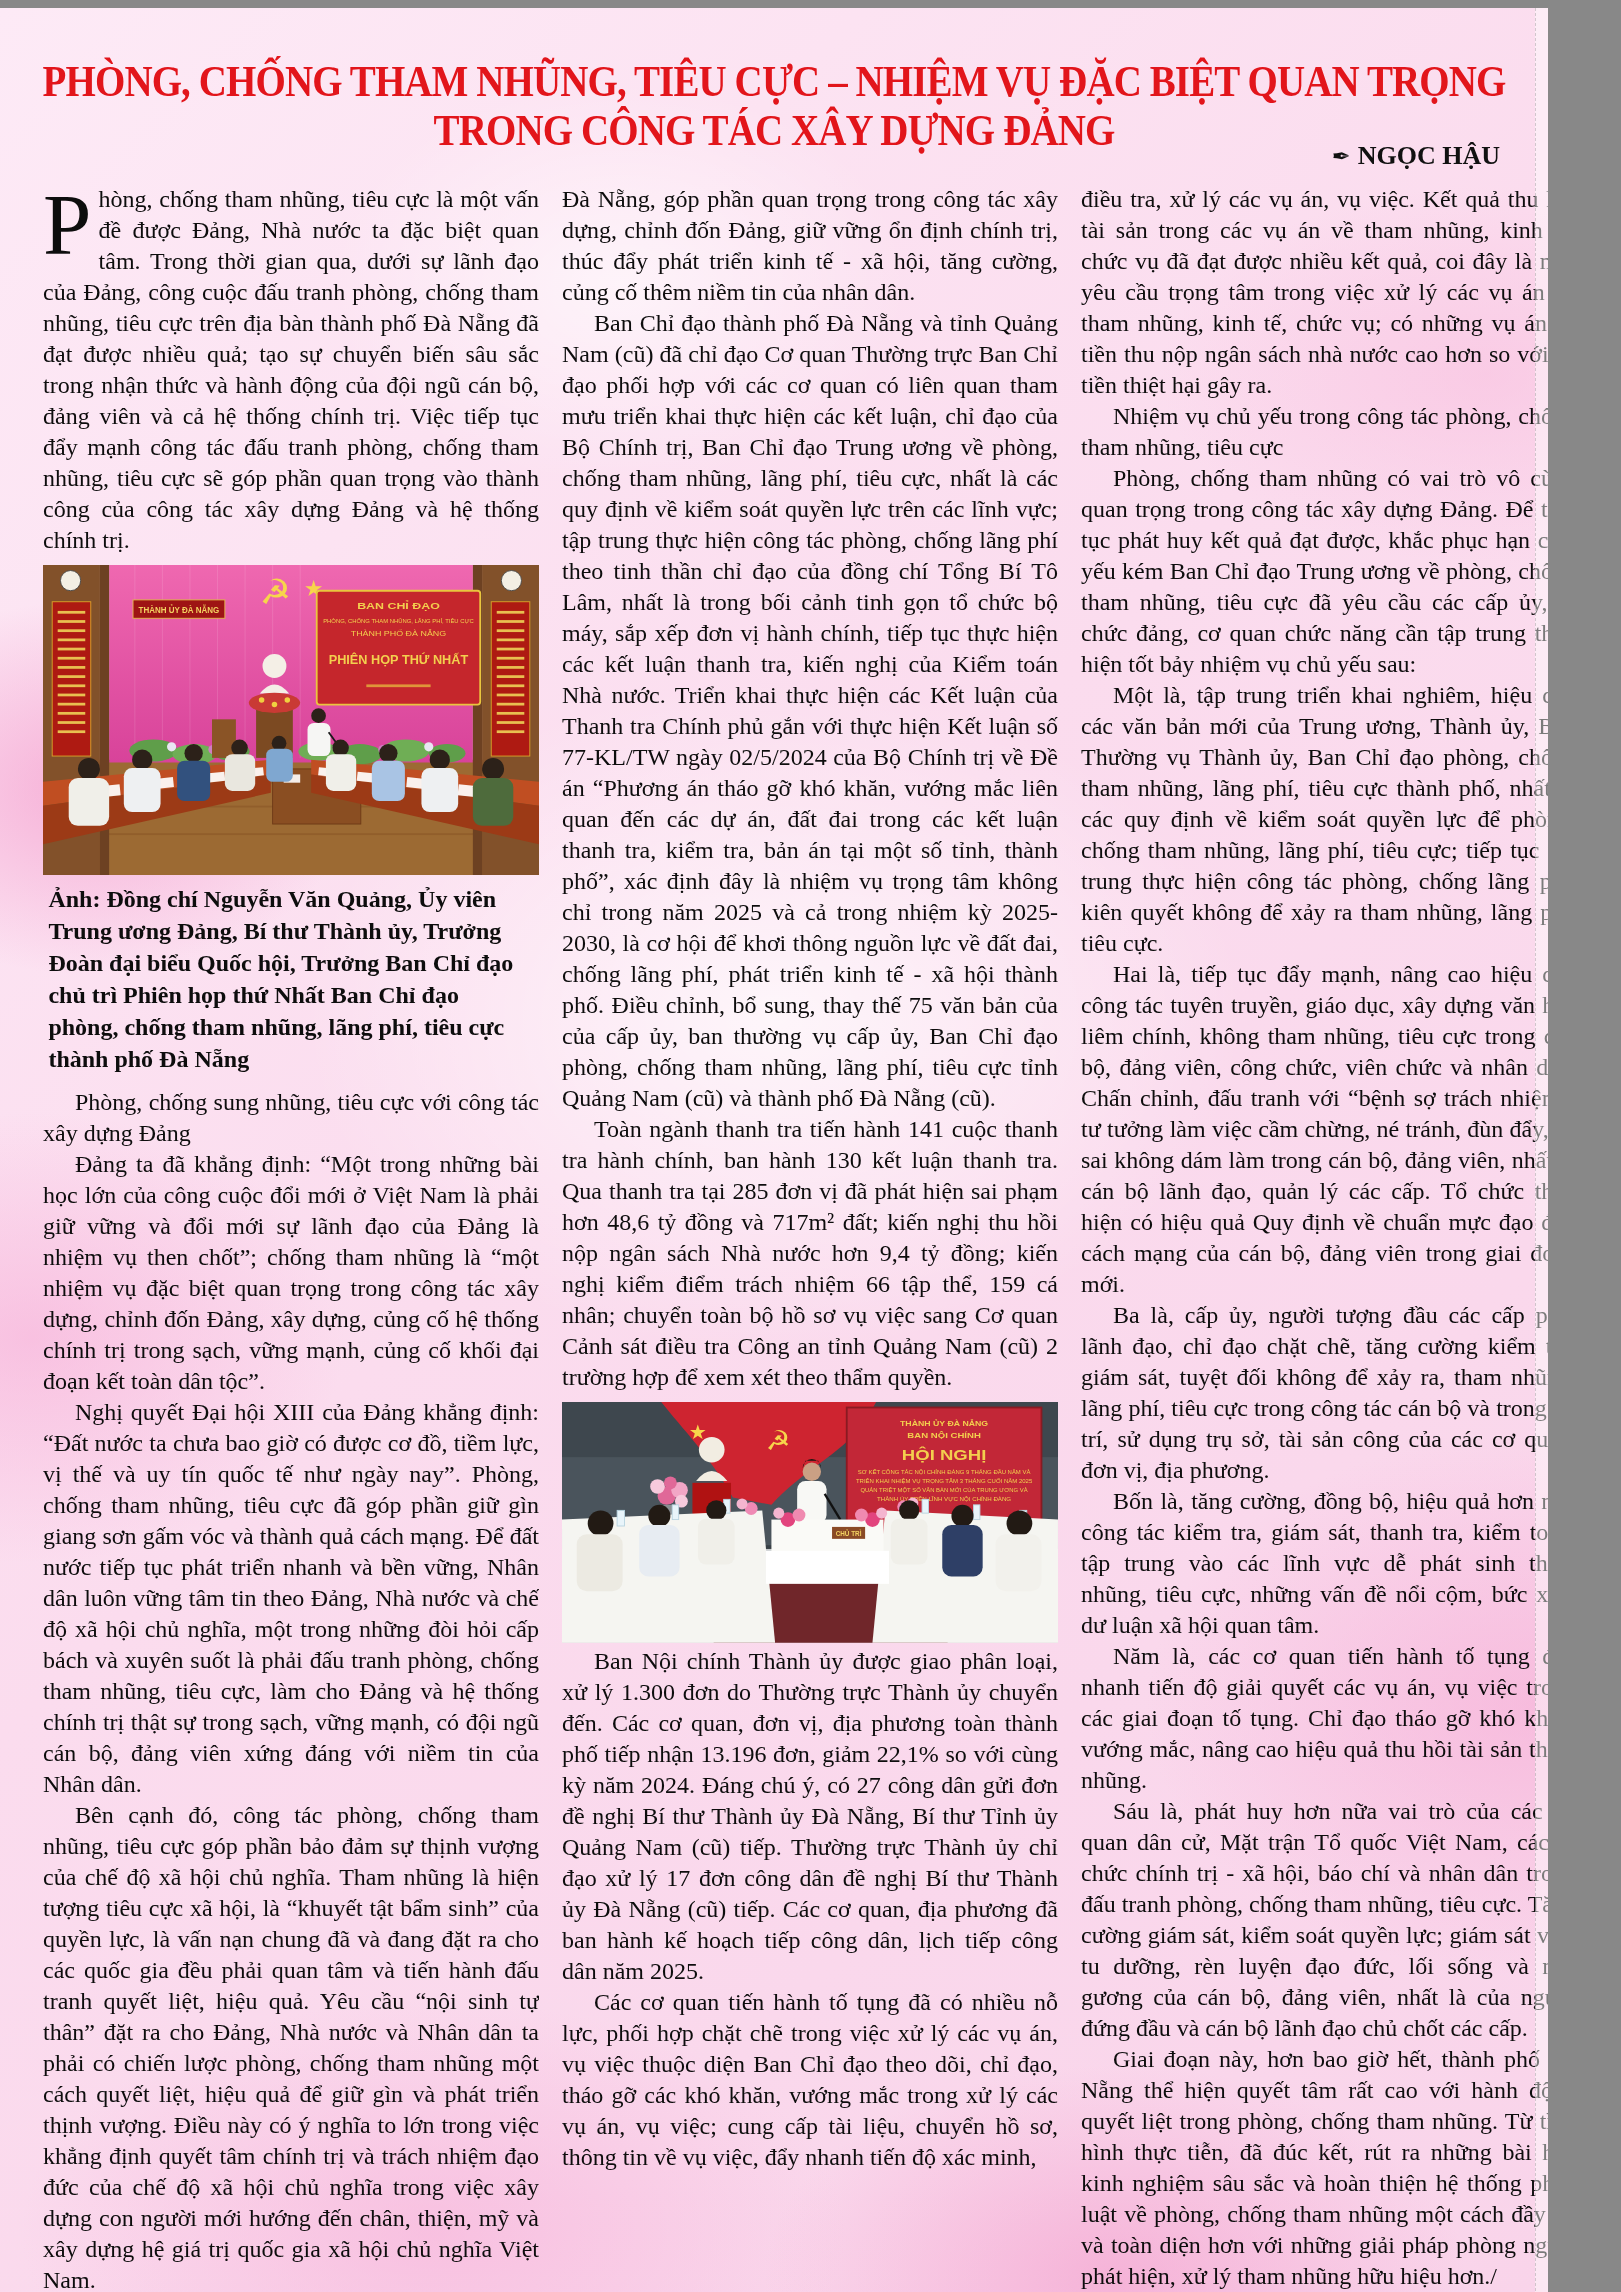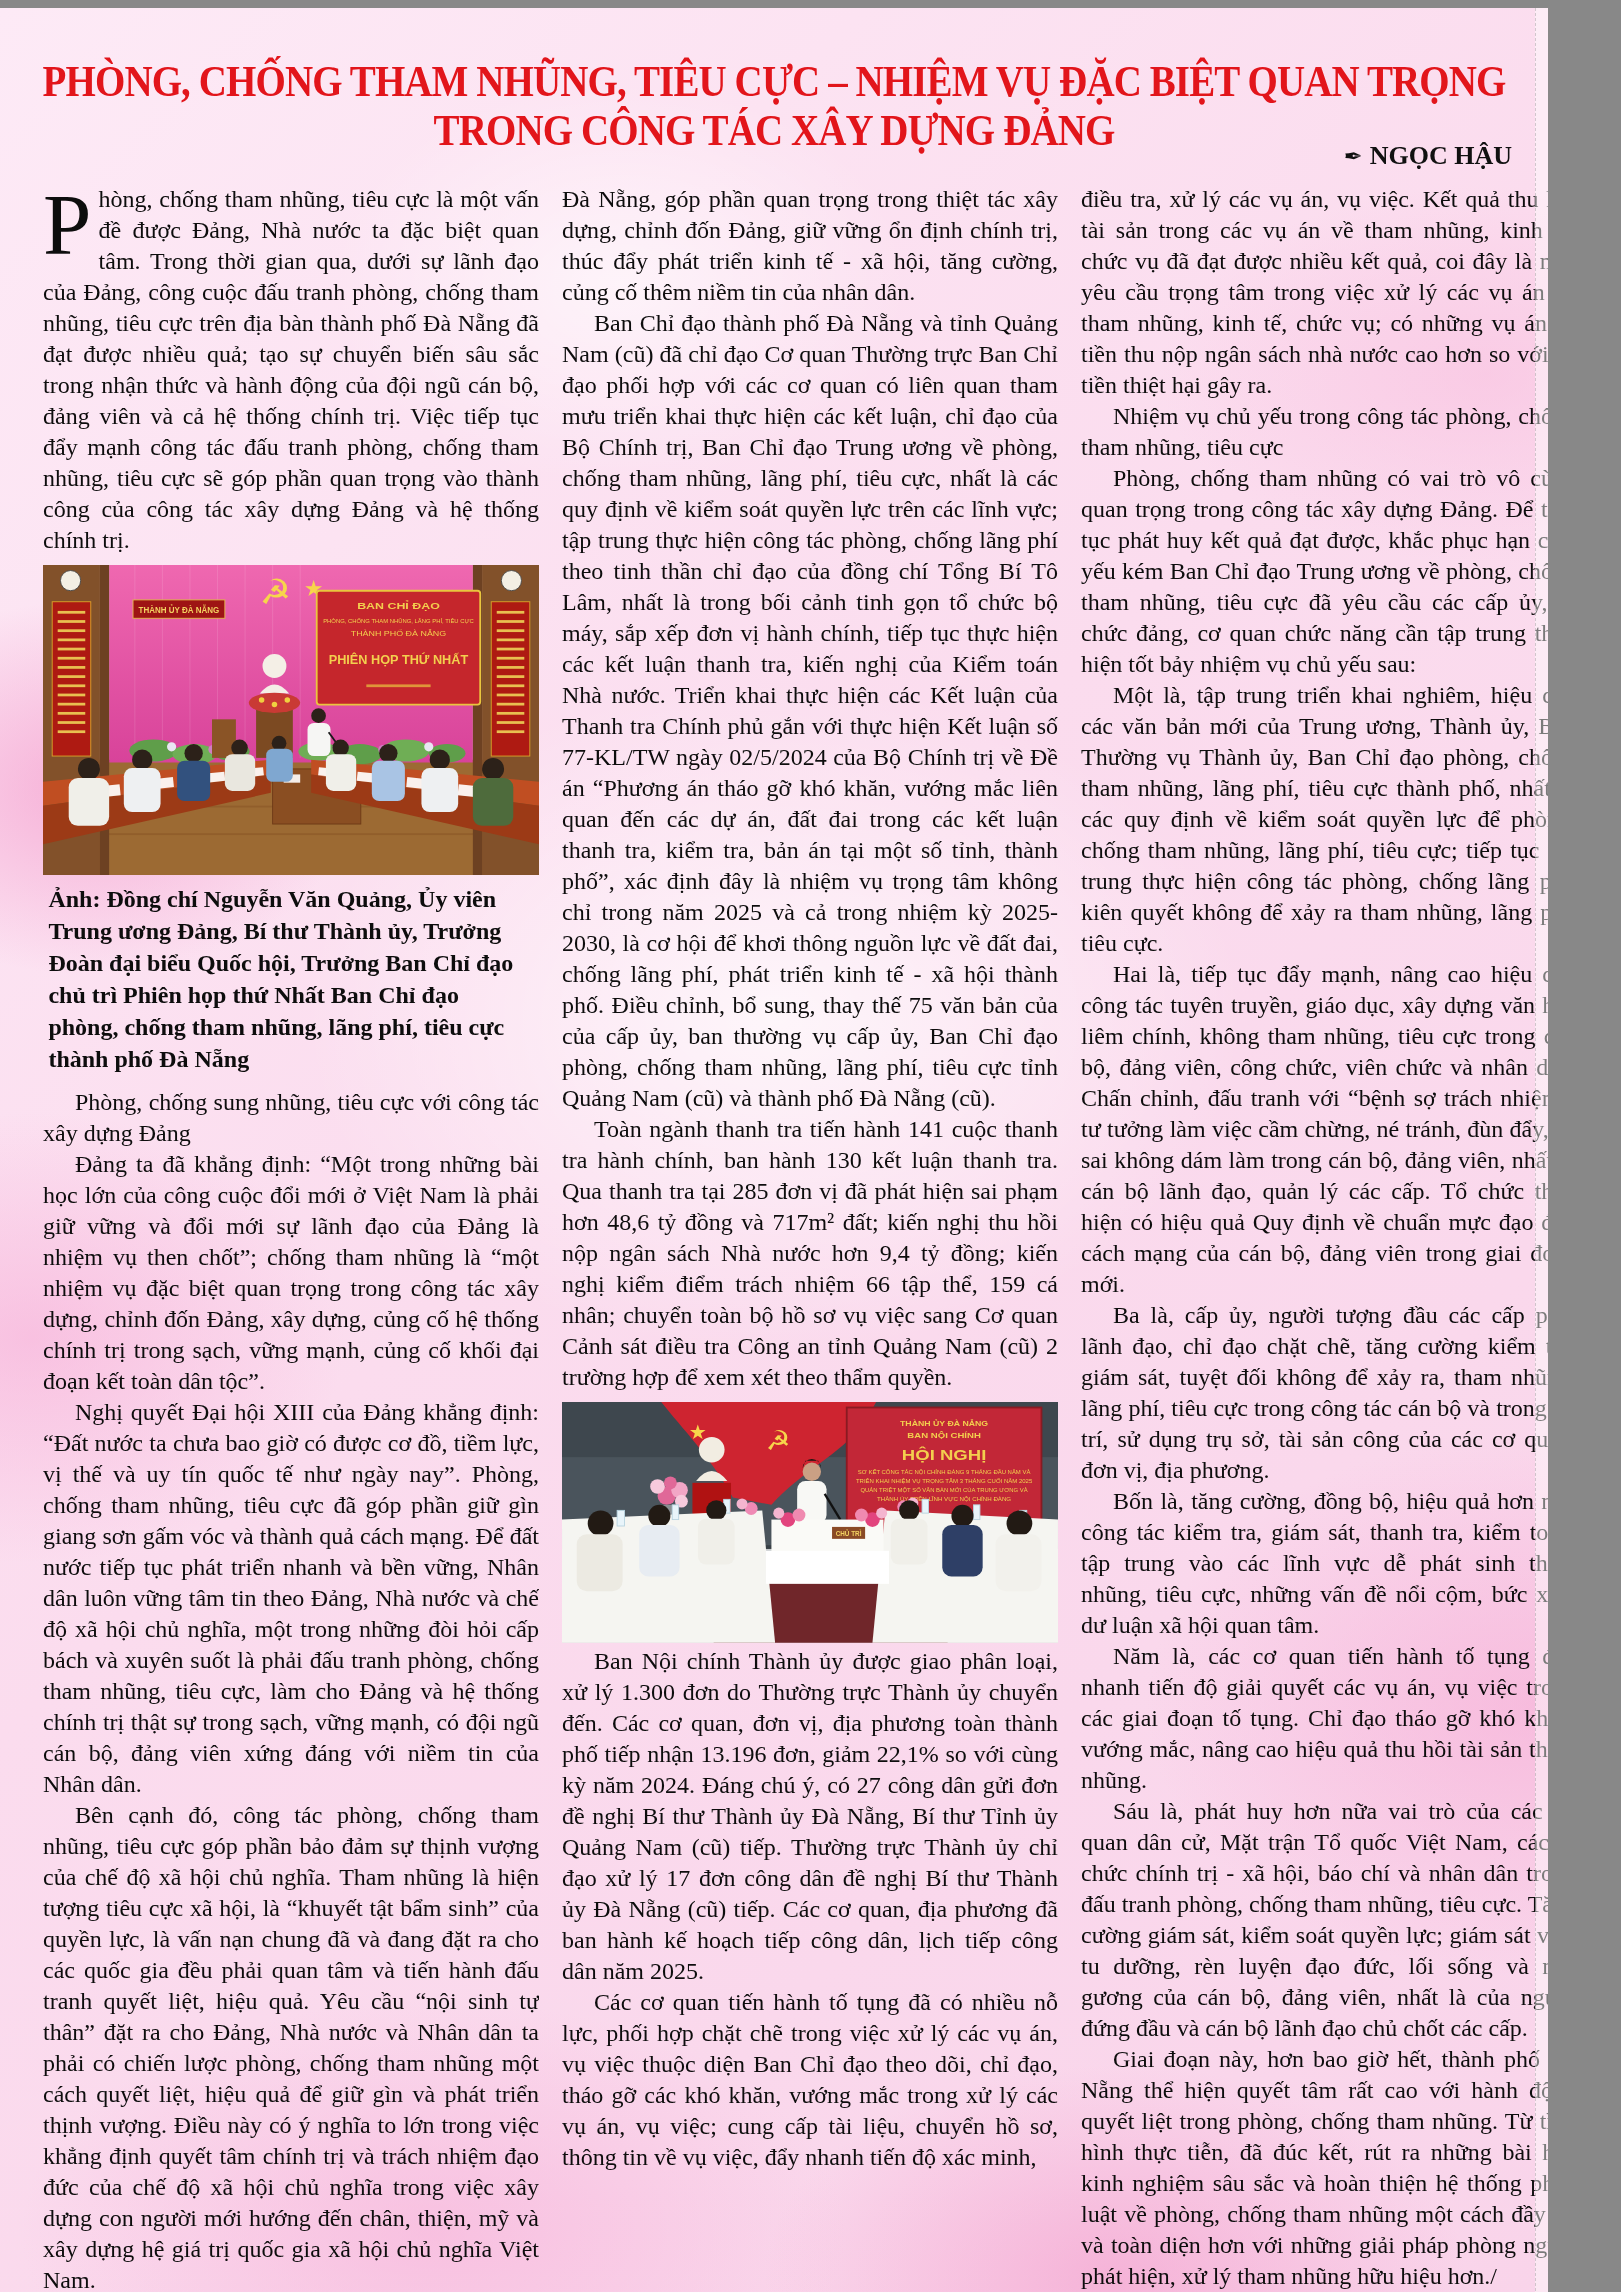--- a/index.html
+++ b/index.html
@@ -15,21 +15,21 @@
       radial-gradient(ellipse 502px 304px at 72% 99%, rgba(240,136,192,.45) 0%, rgba(240,136,192,0) 70%),
       radial-gradient(ellipse 627px 448px at 50% 44%, rgba(255,255,255,.75) 0%, rgba(255,255,255,0) 75%),
       radial-gradient(ellipse 412px 287px at 40% 12%, rgba(255,255,255,.6) 0%, rgba(255,255,255,0) 70%),
       linear-gradient(135deg,#fdeaf6 0%,#fbdcee 45%,#f9d4ea 100%);
     margin-top: 8px;
   }
   .scan-edge{position:absolute;right:0;top:0;width:12.5px;height:100%;
     background:rgba(255,255,255,.45);border-left:0.9px dashed rgba(130,130,130,.35);}
   .title{position:absolute;top:48px;left:0;right:0;text-align:center;color:#e2151b;}
   .title-line{font-weight:700;font-size:39px;line-height:49px;letter-spacing:-0.9px;transform:scaleY(1.12);}
-  .byline{position:absolute;top:133px;right:36px;font-weight:700;font-size:26px;color:#111;text-align:center;}
+  .byline{position:absolute;top:133px;right:48px;font-weight:700;font-size:26px;color:#111;text-align:center;}
   .byline .nib{font-family:"DejaVu Sans",sans-serif;font-size:22.4px;margin-right:7.2px;}
   .cols{position:absolute;top:176px;left:43px;display:flex;gap:23px;}
   .col{width:496px;height:2106px;overflow:hidden;}
   p.body{font-size:24px;line-height:31px;text-align:justify;text-indent:32px;margin:0;}
   p.noind{text-indent:0;}
   .h{font-weight:400;}
   .dropcap{float:left;font-size:87px;line-height:72px;padding:5.4px 7.2px 0 0;font-weight:400;}
   figure{margin:9px 0 3.6px;}
   figure svg{display:block;width:100%;}
   figcaption{font-weight:700;font-size:24px;line-height:32px;text-align:left;padding:7.2px 5.4px 9px;}
@@ -199,21 +199,21 @@
       </figure>
 
       <p class="body h">Phòng, chống sung nhũng, tiêu cực với công tác xây dựng Đảng</p>
       <p class="body">Đảng ta đã khẳng định: “Một trong những bài học lớn của công cuộc đổi mới ở Việt Nam là phải giữ vững và đổi mới sự lãnh đạo của Đảng là nhiệm vụ then chốt”; chống tham nhũng là “một nhiệm vụ đặc biệt quan trọng trong công tác xây dựng, chỉnh đốn Đảng, xây dựng, củng cố hệ thống chính trị trong sạch, vững mạnh, củng cố khối đại đoạn kết toàn dân tộc”.</p>
       <p class="body">Nghị quyết Đại hội XIII của Đảng khẳng định: “Đất nước ta chưa bao giờ có được cơ đồ, tiềm lực, vị thế và uy tín quốc tế như ngày nay”. Phòng, chống tham nhũng, tiêu cực đã góp phần giữ gìn giang sơn gấm vóc và thành quả cách mạng. Để đất nước tiếp tục phát triển nhanh và bền vững, Nhân dân luôn vững tâm tin theo Đảng, Nhà nước và chế độ xã hội chủ nghĩa, một trong những đòi hỏi cấp bách và xuyên suốt là phải đấu tranh phòng, chống tham nhũng, tiêu cực, làm cho Đảng và hệ thống chính trị thật sự trong sạch, vững mạnh, có đội ngũ cán bộ, đảng viên xứng đáng với niềm tin của Nhân dân.</p>
       <p class="body">Bên cạnh đó, công tác phòng, chống tham nhũng, tiêu cực góp phần bảo đảm sự thịnh vượng của chế độ xã hội chủ nghĩa. Tham nhũng là hiện tượng tiêu cực xã hội, là “khuyết tật bẩm sinh” của quyền lực, là vấn nạn chung đã và đang đặt ra cho các quốc gia đều phải quan tâm và tiến hành đấu tranh quyết liệt, hiệu quả. Yêu cầu “nội sinh tự thân” đặt ra cho Đảng, Nhà nước và Nhân dân ta phải có chiến lược phòng, chống tham nhũng một cách quyết liệt, hiệu quả để giữ gìn và phát triển thịnh vượng. Điều này có ý nghĩa to lớn trong việc khẳng định quyết tâm chính trị và trách nhiệm đạo đức của chế độ xã hội chủ nghĩa trong việc xây dựng con người mới hướng đến chân, thiện, mỹ và xây dựng hệ giá trị quốc gia xã hội chủ nghĩa Việt Nam.</p>
 
     </div>
 
     <div class="col">
-      <p class="body noind">Đà Nẵng, góp phần quan trọng trong thiệt tác xây dựng, chỉnh đốn Đảng, giữ vững ổn định chính trị, thúc đẩy phát triển kinh tế - xã hội, tăng cường, củng cố thêm niềm tin của nhân dân.</p>
+      <p class="body noind">Đà Nẵng, góp phần quan trọng trong công tác xây dựng, chỉnh đốn Đảng, giữ vững ổn định chính trị, thúc đẩy phát triển kinh tế - xã hội, tăng cường, củng cố thêm niềm tin của nhân dân.</p>
       <p class="body">Ban Chỉ đạo thành phố Đà Nẵng và tỉnh Quảng Nam (cũ) đã chỉ đạo Cơ quan Thường trực Ban Chỉ đạo phối hợp với các cơ quan có liên quan tham mưu triển khai thực hiện các kết luận, chỉ đạo của Bộ Chính trị, Ban Chỉ đạo Trung ương về phòng, chống tham nhũng, lãng phí, tiêu cực, nhất là các quy định về kiểm soát quyền lực trên các lĩnh vực; tập trung thực hiện công tác phòng, chống lãng phí theo tinh thần chỉ đạo của đồng chí Tổng Bí Tô Lâm, nhất là trong bối cảnh tinh gọn tổ chức bộ máy, sắp xếp đơn vị hành chính, tiếp tục thực hiện các kết luận thanh tra, kiến nghị của Kiểm toán Nhà nước. Triển khai thực hiện các Kết luận của Thanh tra Chính phủ gắn với thực hiện Kết luận số 77-KL/TW ngày 02/5/2024 của Bộ Chính trị về Đề án “Phương án tháo gỡ khó khăn, vướng mắc liên quan đến các dự án, đất đai trong các kết luận thanh tra, kiểm tra, bản án tại một số tỉnh, thành phố”, xác định đây là nhiệm vụ trọng tâm không chỉ trong năm 2025 và cả trong nhiệm kỳ 2025-2030, là cơ hội để khơi thông nguồn lực về đất đai, chống lãng phí, phát triển kinh tế - xã hội thành phố. Điều chỉnh, bổ sung, thay thế 75 văn bản của của cấp ủy, ban thường vụ cấp ủy, Ban Chỉ đạo phòng, chống tham nhũng, lãng phí, tiêu cực tỉnh Quảng Nam (cũ) và thành phố Đà Nẵng (cũ).</p>
       <p class="body">Toàn ngành thanh tra tiến hành 141 cuộc thanh tra hành chính, ban hành 130 kết luận thanh tra. Qua thanh tra tại 285 đơn vị đã phát hiện sai phạm hơn 48,6 tỷ đồng và 717m² đất; kiến nghị thu hồi nộp ngân sách Nhà nước hơn 9,4 tỷ đồng; kiến nghị kiểm điểm trách nhiệm 66 tập thể, 159 cá nhân; chuyển toàn bộ hồ sơ vụ việc sang Cơ quan Cảnh sát điều tra Công an tỉnh Quảng Nam (cũ) 2 trường hợp để xem xét theo thẩm quyền.</p>
 
       <figure>
         <svg viewBox="0 0 540 262">
           <rect x="0" y="0" width="540" height="160" fill="#4a545c"></rect>
           <rect x="0" y="0" width="540" height="60" fill="#3e474e"></rect>
           <rect x="0" y="156" width="540" height="6" fill="#384046"></rect>
           <rect x="0" y="160" width="540" height="102" fill="#c7cbcd"></rect>
           <polygon points="185,192 395,192 420,262 165,262" fill="#70262a"></polygon>

